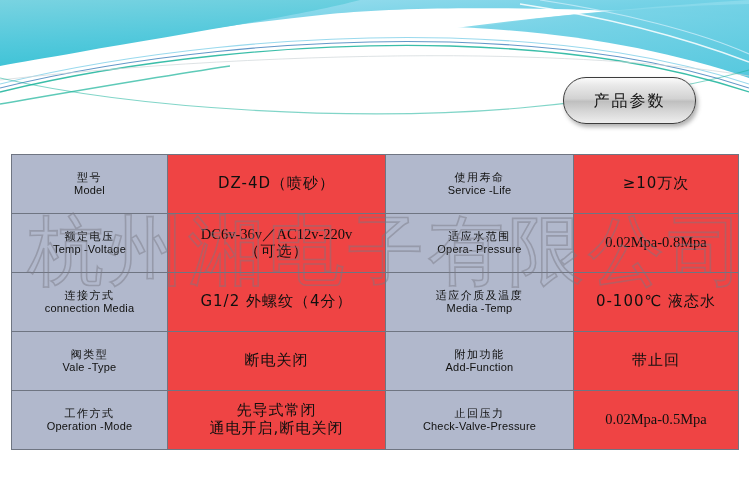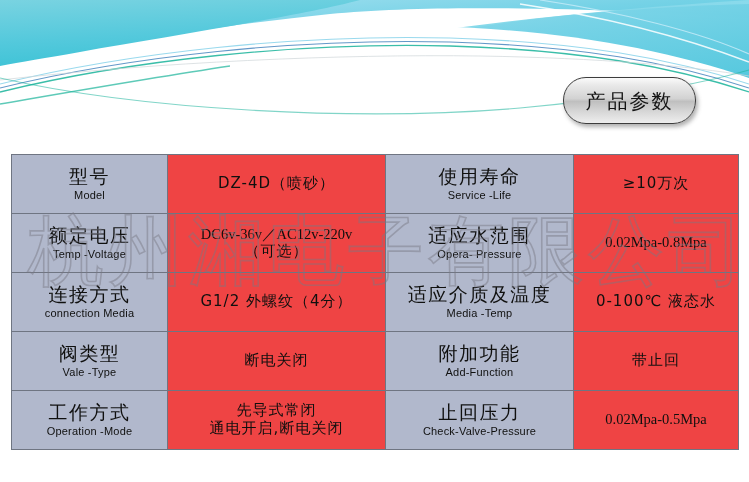--- a/index.html
+++ b/index.html
@@ -40,21 +40,21 @@
         #bfbfbf 52%,
         #d6d6d6 74%,
         #eeeeee 100%);
     box-shadow: 2px 3px 4px rgba(80,80,80,0.45);
     display: flex;
     align-items: center;
     justify-content: center;
   }
   #title-badge .badge-text {
     font-family: Liberation Serif, serif;
-    font-size: 20px;
+    font-size: 16px;
     letter-spacing: 2px;
     color: #131313;
     font-weight: 400;
     line-height: 1;
     white-space: nowrap;
   }
 
   
   #watermark {
     position: absolute;
@@ -103,21 +103,21 @@
   td.label-cell  { background: #b1b8cc; }
   td.value-cell  { background: #ef4444; }
 
   .col-label-a { width: 156px; }
   .col-value-a { width: 218px; }
   .col-label-b { width: 188px; }
   .col-value-b { width: 165px; }
 
   .cn-line {
     font-family: Liberation Sans, sans-serif;
-    font-size: 19px;
+    font-size: 11px;
     letter-spacing: 1.5px;
     display: block;
   }
   .en-line {
     font-family: Liberation Sans, sans-serif;
     font-size: 11px;
     letter-spacing: 0.2px;
     display: block;
   }
   .val-line {

